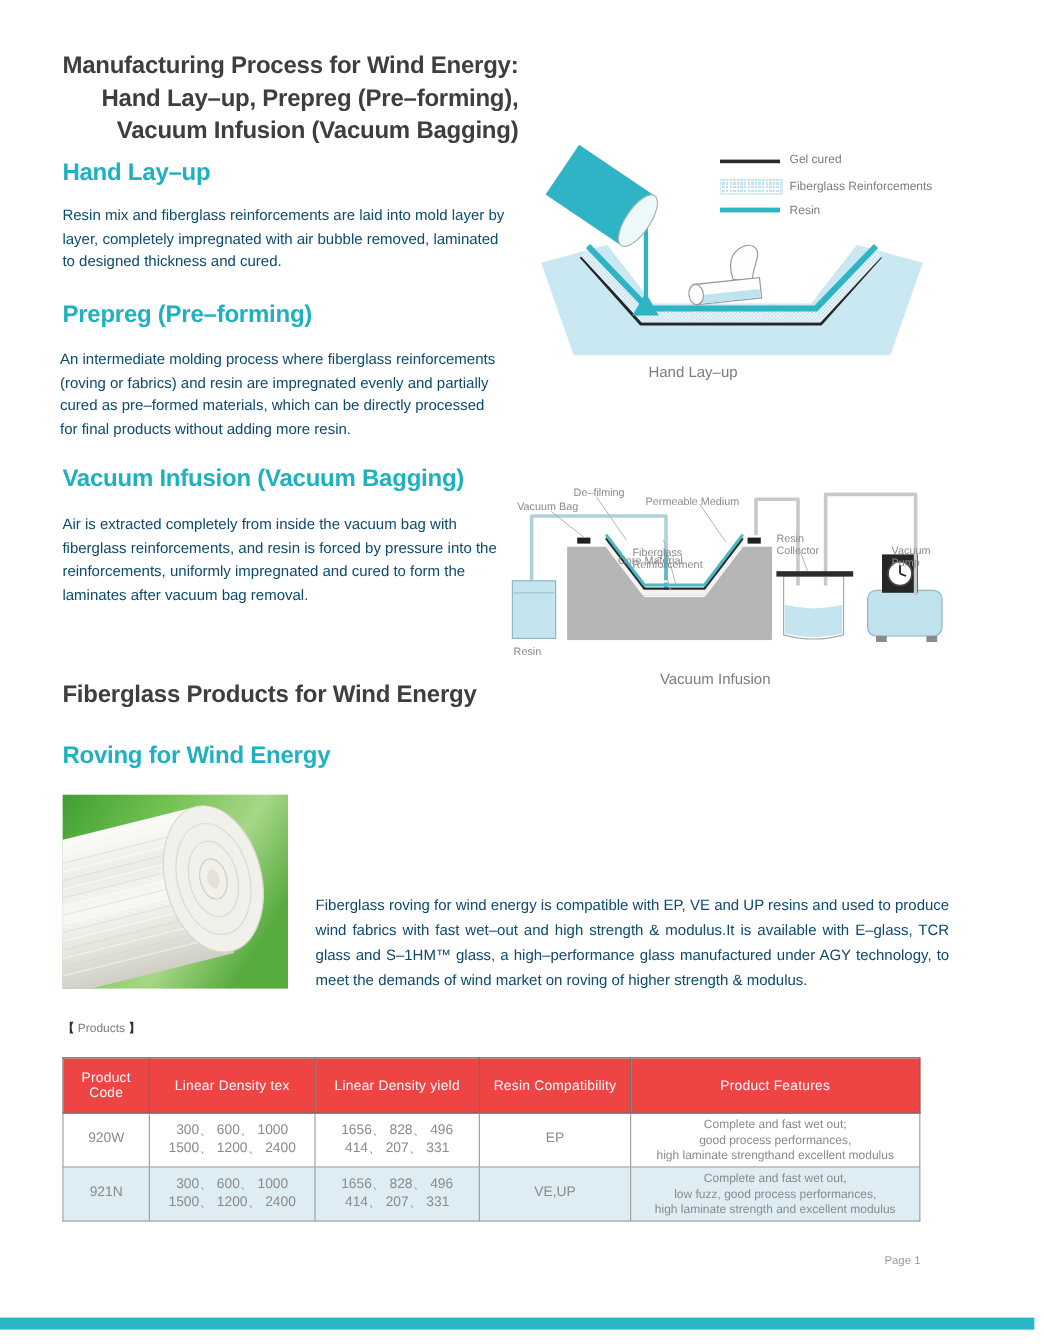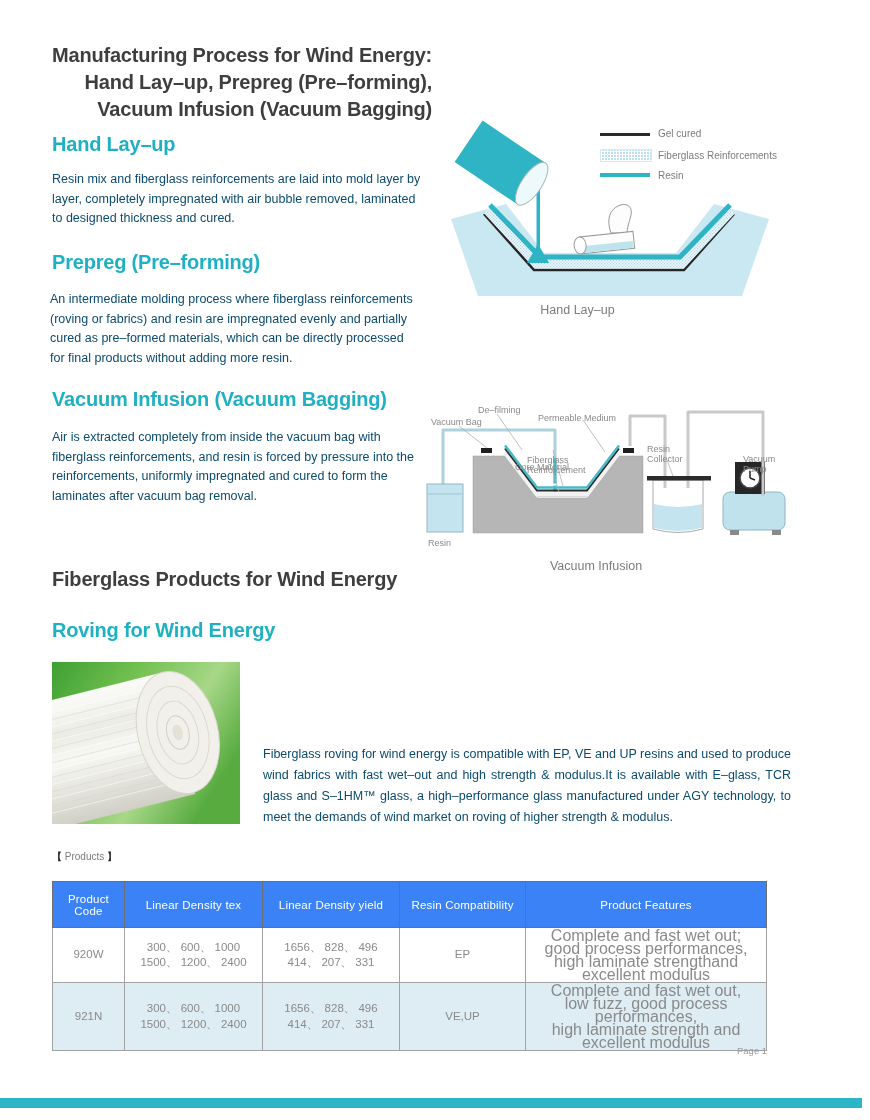--- a/index.html
+++ b/index.html
@@ -26,28 +26,28 @@
   .swatch-resin{left:600px;top:173px;width:50px;height:4px;background:#2eb4c4;}
   
   .vlab{font-size:9px;line-height:10px;color:#8a8a8a;}
   
   .products-label{left:52px;top:850px;font-size:10px;color:#7c7c7c;text-align:center;}
   .products-label .bracket{color:#2e2e2e;font-weight:bold;}
   
   .ptable-wrap{left:52px;top:881px;width:714px;}
   table.ptable{border-collapse:collapse;table-layout:fixed;width:714px;}
   .ptable th{
-    background:#3b82f6;color:#ffffff;font-weight:normal;font-size:11.5px;
+    background:#ef4444;color:#ffffff;font-weight:normal;font-size:11.5px;
     height:43px;border:1px solid #6f6f6f;letter-spacing:0.2px;margin-top:44px;
   }
   .ptable td{
     border:1px solid #a2a2a2;color:#8a8a8a;font-size:11.5px;line-height:15.5px;
     text-align:center;vertical-align:middle;height:42px;
   }
-  .ptable td.features{font-size:16px;line-height:13px;}
+  .ptable td.features{font-size:10px;line-height:13px;}
   .ptable tr.alt td{background:#ddedf3;}
   .footer-page{left:737px;top:1045px;font-size:9.5px;color:#9a9a9a;}
   .bottom-bar{left:0;top:1098px;width:862px;height:10px;background:#2bb5c6;}
 </style>
 </head>
 <body>
 
 <div class="abs doc-title">
   <div>Manufacturing Process for Wind Energy:</div>
   <div>Hand Lay–up, Prepreg (Pre–forming),</div>

